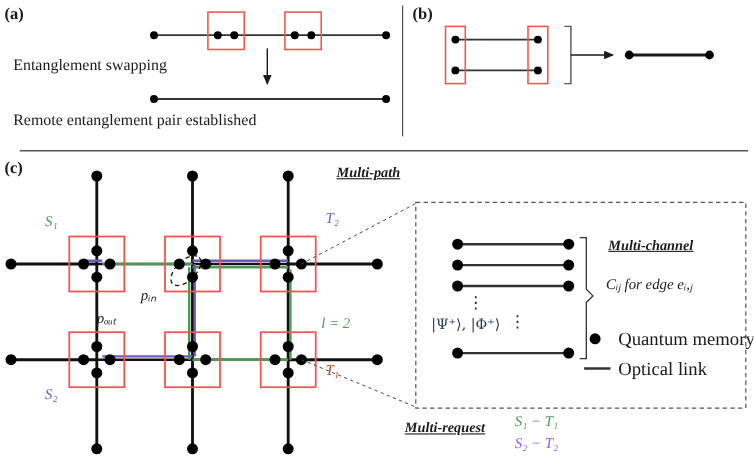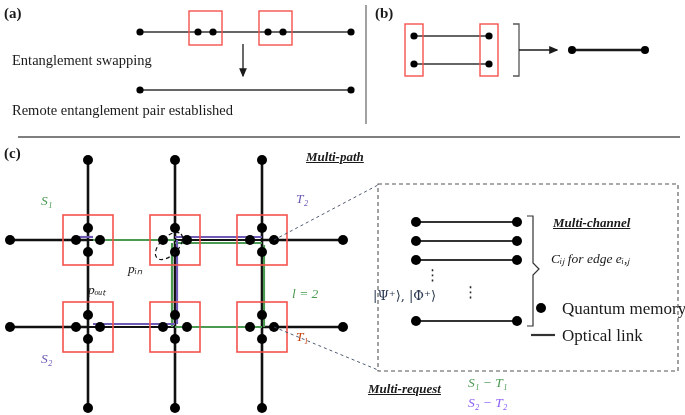--- a/index.html
+++ b/index.html
@@ -217,20 +217,20 @@
   <div class="lbl mathit" style="left:128px;top:262px;text-align:center;">pᵢₙ</div>
   <div class="lbl mathit" style="left:88px;top:283px;">pₒᵤₜ</div>
   <div class="lbl mathit" style="left:292px;top:287px;color:#4a9a52;">l = 2</div>
 
   <div class="lbl bolditalic" style="left:368px;top:382px;">Multi-request</div>
   <div class="lbl mathit" style="left:468px;top:376px;color:#4a9a52;">S₁ − T₁</div>
   <div class="lbl mathit" style="left:468px;top:396px;color:#8b5cf6;">S₂ − T₂</div>
 
   <div class="lbl bolditalic" style="left:553px;top:216px;">Multi-channel</div>
   <div class="lbl mathit" style="left:551px;top:252px;">Cᵢⱼ  for edge eᵢ,ⱼ</div>
-  <div class="lbl ket" style="left:373px;top:289px;">|Ψ⁺⟩, |Φ⁺⟩</div>
+  <div class="lbl ket" style="left:392px;top:289px;">|Ψ⁺⟩, |Φ⁺⟩</div>
   <div class="lbl vdots" style="left:425px;top:268px;">⋮</div>
   <div class="lbl vdots" style="left:463px;top:285px;">⋮</div>
 
   <div class="lbl legend-txt" style="left:562px;top:300px;">Quantum memory</div>
   <div class="lbl legend-txt" style="left:562px;top:327px;">Optical link</div>
 
 </div>
 
 </body></html>

